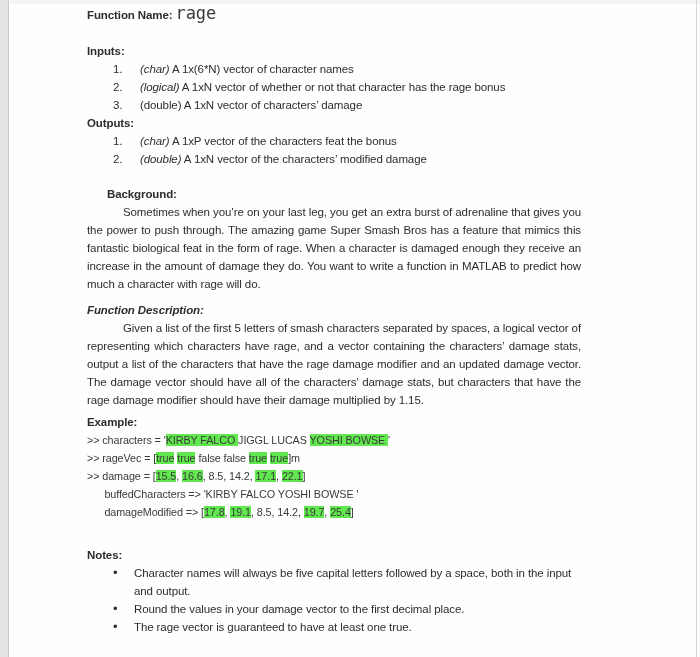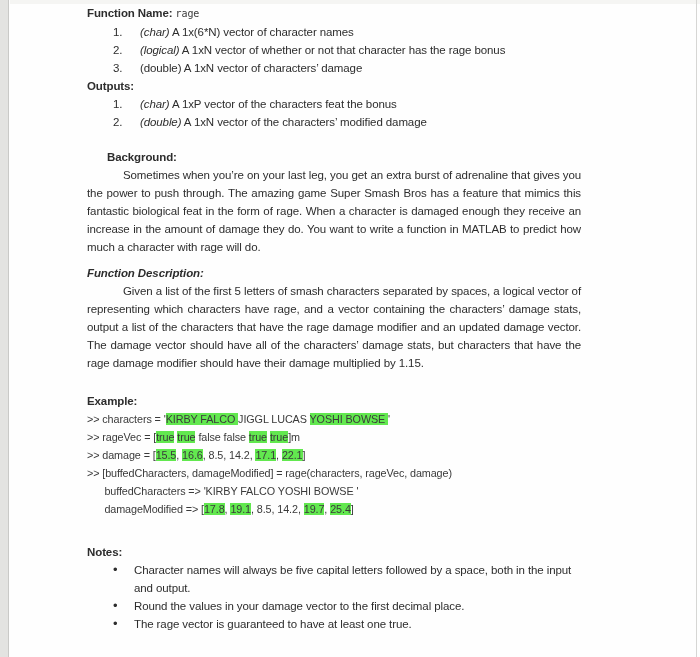--- a/index.html
+++ b/index.html
@@ -37,27 +37,27 @@
   }
   .content {
     position: absolute; left: 87px; top: 4px; width: 494px;
     font-size: 11.5px; line-height: 18px;
     letter-spacing: -0.1px;
   }
   .b { font-weight: bold; }
   .pre { white-space: pre-wrap; }
   .mono {
     font-family: "DejaVu Sans Mono", monospace;
-    font-size: 10px;
+    font-size: 17px;
     color: var(--mono_text);
   }
   .h { font-weight: bold; }
   .mt18 { margin-top: 18px; }
   .mt17 { margin-top: 17px; margin-left: 20px; }
-  .mt12 { margin-top: 20px; }
+  .mt12 { margin-top: 4px; }
   .mt8  { margin-top: 8px; font-style: italic; }
   .mt7  { margin-top: 25px; }
   .li { display: flex; padding-left: 26px; }
   .li .num { flex: none; width: 27px; }
   .it { font-style: italic; }
   .para { text-align: justify; text-indent: 36px; }
   .codeline {
     font-family: Liberation Sans, sans-serif;
     font-size: 10.8px; line-height: 18px;
     white-space: pre;
@@ -75,20 +75,21 @@
   <div class="left-strip"></div>
   <div class="top-strip"></div>
   <div class="right-edge"></div>
 
   <div class="content">
 
     <div class="fn-line">
       <span class="b pre">Function Name: </span><span class="mono">rage</span>
     </div>
 
+    <div class="h mt18">Inputs:</div>
     <div class="li">
       <span class="num">1.</span>
       <span class="pre"><span class="it">(char)</span><span> A 1x(6*N) vector of character names</span></span>
     </div>
     <div class="li">
       <span class="num">2.</span>
       <span class="pre"><span class="it">(logical)</span><span> A 1xN vector of whether or not that character has the rage bonus</span></span>
     </div>
     <div class="li">
       <span class="num">3.</span>
@@ -108,21 +109,20 @@
     <div class="h mt17">Background:</div>
     <div class="para">Sometimes when you’re on your last leg, you get an extra burst of adrenaline that gives you the power to push through. The amazing game Super Smash Bros has a feature that mimics this fantastic biological feat in the form of rage. When a character is damaged enough they receive an increase in the amount of damage they do. You want to write a function in MATLAB to predict how much a character with rage will do.</div>
 
     <div class="h mt8">Function Description:</div>
     <div class="para">Given a list of the first 5 letters of smash characters separated by spaces, a logical vector of representing which characters have rage, and a vector containing the characters’ damage stats, output a list of the characters that have the rage damage modifier and an updated damage vector. The damage vector should have all of the characters’ damage stats, but characters that have the rage damage modifier should have their damage multiplied by 1.15.</div>
 
     <div class="h mt12">Example:</div>
     <div class="codeline"><span>&gt;&gt; characters = '</span><span class="hl">KIRBY FALCO </span><span>JIGGL LUCAS </span><span class="hl">YOSHI BOWSE </span><span>'</span></div>
     <div class="codeline"><span>&gt;&gt; rageVec = [</span><span class="hl">true</span><span> </span><span class="hl">true</span><span> false false </span><span class="hl">true</span><span> </span><span class="hl">true</span><span>]m</span></div>
     <div class="codeline"><span>&gt;&gt; damage = [</span><span class="hl">15.5</span><span>, </span><span class="hl">16.6</span><span>, 8.5, 14.2, </span><span class="hl">17.1</span><span>, </span><span class="hl">22.1</span><span>]</span></div>
-    <div class="codeline"><span>&gt;&gt; [buffedCharacters, damageModified] = rage(characters, rageVec, damage)</span></div>
     <div class="codeline"><span>      buffedCharacters =&gt; 'KIRBY FALCO YOSHI BOWSE '</span></div>
     <div class="codeline"><span>      damageModified =&gt; [</span><span class="hl">17.8</span><span>, </span><span class="hl">19.1</span><span>, 8.5, 14.2, </span><span class="hl">19.7</span><span>, </span><span class="hl">25.4</span><span>]</span></div>
 
     <div class="h mt7">Notes:</div>
     <div class="note">
       <span class="bullet">•</span>
       <span class="ntext">Character names will always be five capital letters followed by a space, both in the input and output.</span>
     </div>
     <div class="note">
       <span class="bullet">•</span>

